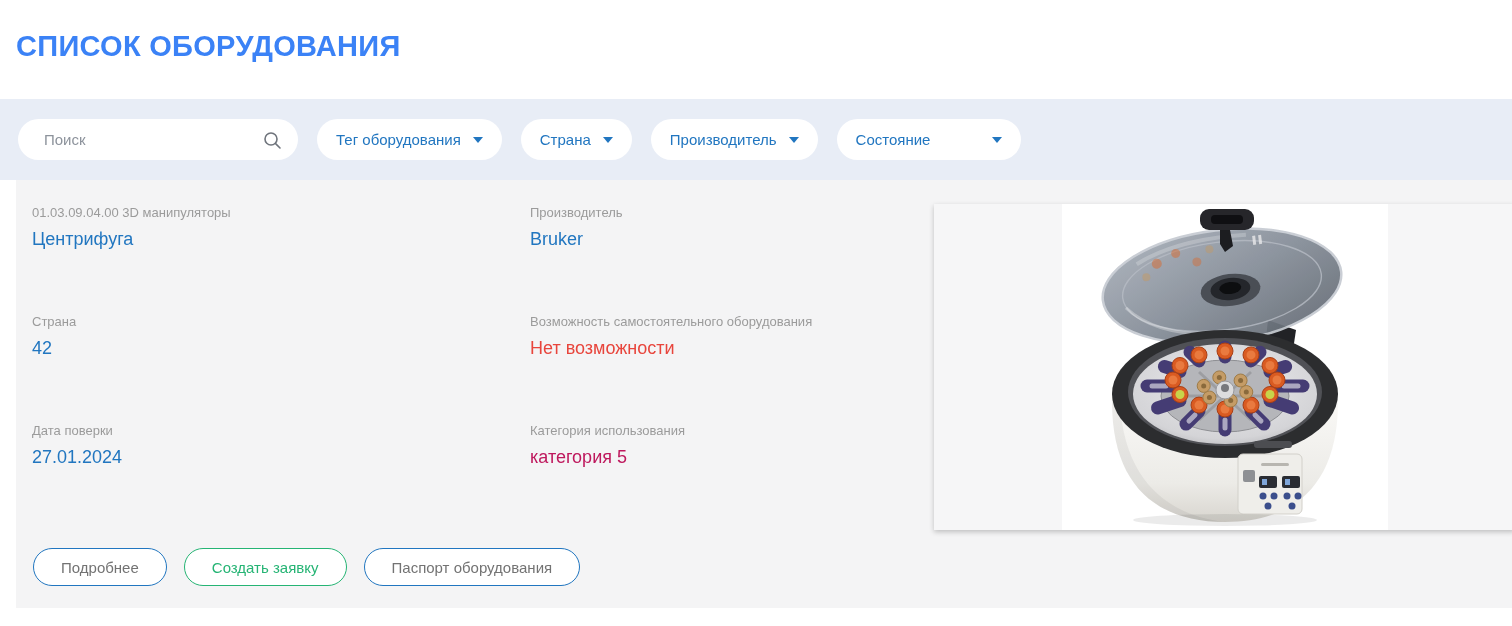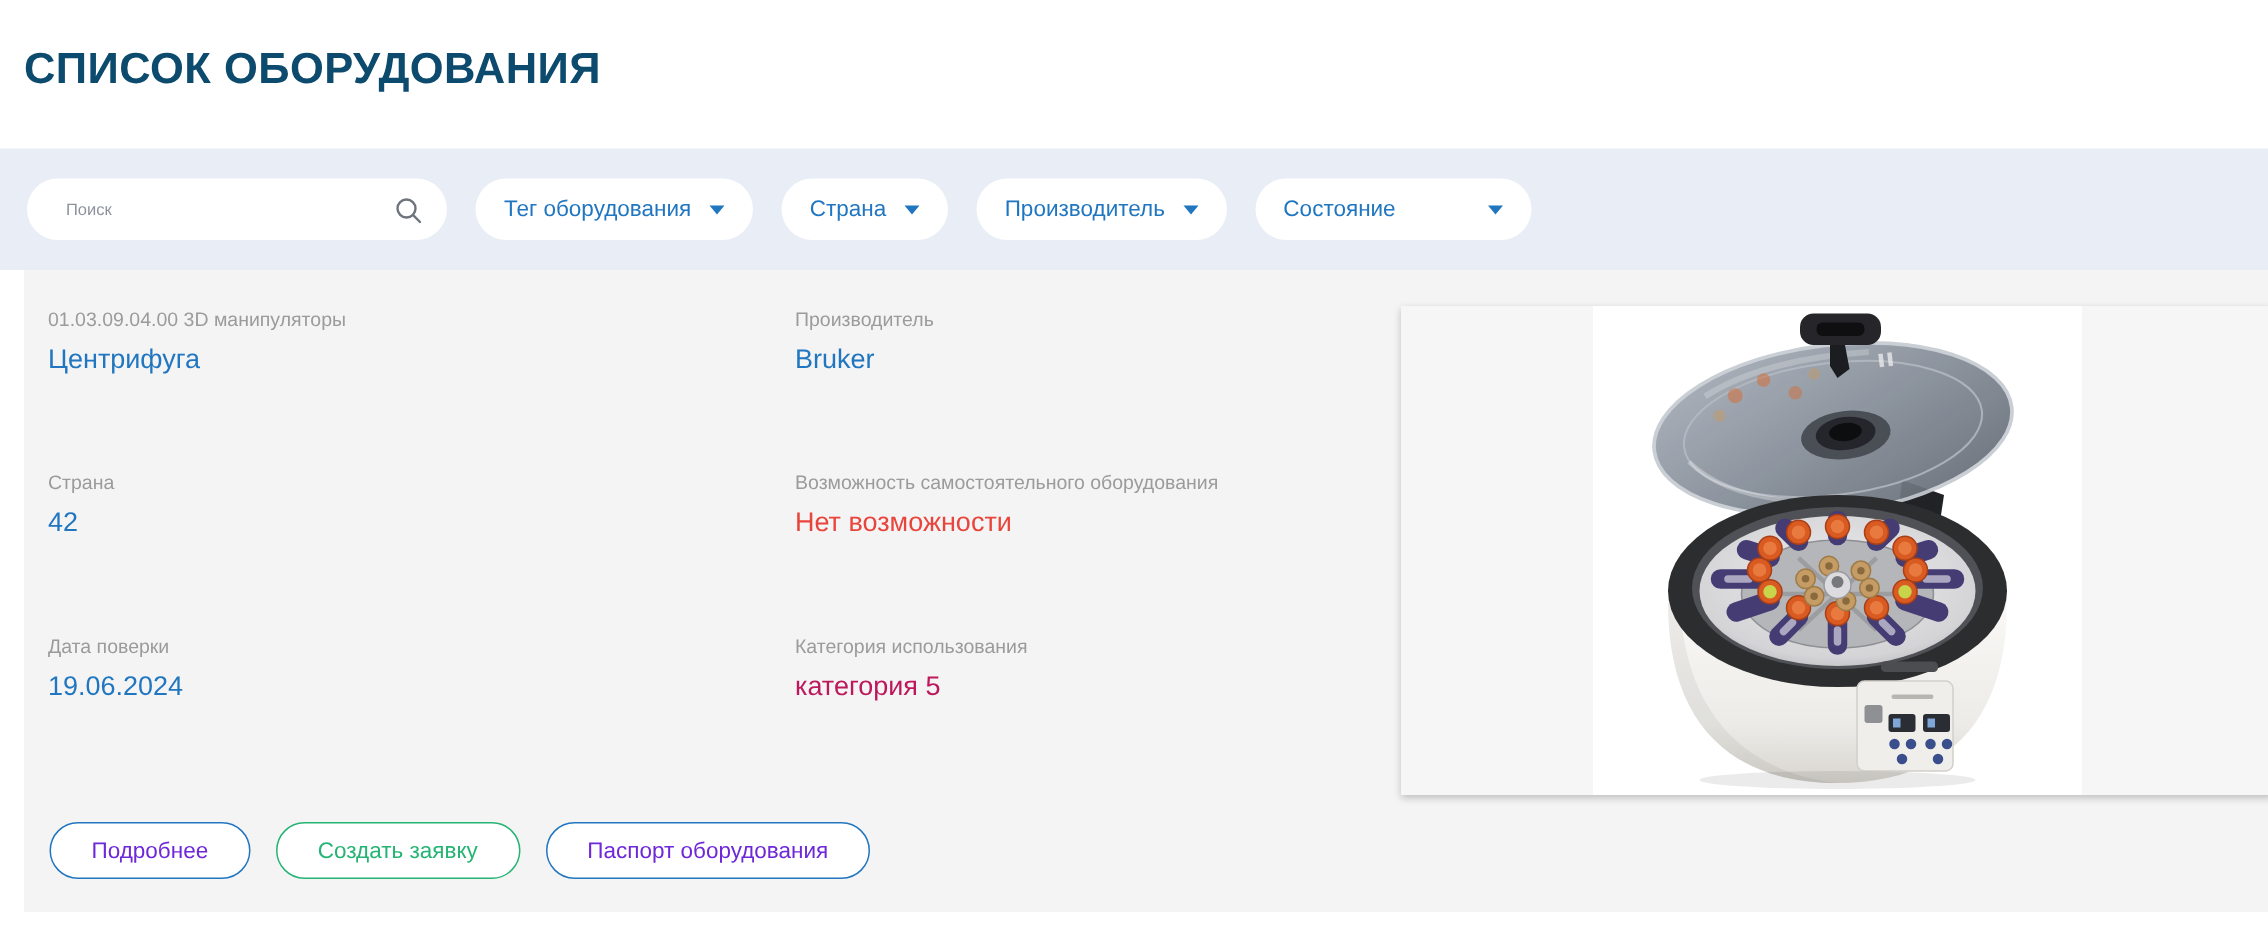--- a/index.html
+++ b/index.html
@@ -8,33 +8,33 @@
     font-family:"Liberation Sans", sans-serif;
     background:#ffffff;
     position:relative;
     overflow:hidden;
   }
   .header {
     position:absolute; top:0; left:0; width:1512px; height:99px; background:#ffffff;
   }
   .page-title {
     position:absolute; left:16px; top:30px;
-    font-size:29px; font-weight:700; color:#0c4a6e; letter-spacing:0.3px;
+    font-size:29px; font-weight:700; color:#3b82f6; letter-spacing:0.3px;
   }
   .filter-bar {
     position:absolute; top:99px; left:0; width:1512px; height:81px;
     background:#e8edf6;
     display:flex; align-items:center; padding:0 18px; gap:19px;
   }
   .search-box {
     width:280px; height:41px; background:#fff; border-radius:21px;
     display:flex; align-items:center; padding:0 16px 0 26px; gap:8px;
   }
   .search-box input {
-    flex:1; border:none; outline:none; font-size:11px; color:#3a3a3a;
+    flex:1; border:none; outline:none; font-size:15px; color:#3a3a3a;
     background:transparent; font-family:inherit; min-width:0;
   }
   .search-box input::placeholder { color:#8d939c; }
   .dropdown {
     height:41px; background:#fff; border-radius:21px;
     display:flex; align-items:center; gap:12px; padding:16px 19px;
     color:#2176c0; font-size:15px; cursor:pointer; white-space:nowrap;
   }
   .dropdown.wide { width:184px; justify-content:space-between;text-align:center; }
   .caret {
@@ -51,21 +51,21 @@
   .col2 { left:514px; width:420px; }
   .field { height:44px; margin-bottom:65px; }
   .field-label { font-size:13px; color:#9b9b9b; margin-bottom:9px; }
   .field-value { font-size:18px; }
   .value-link { color:#2176c0; cursor:pointer; }
   .value-danger { color:#e8453c; }
   .value-plain { color:#be185d; }
   .actions { position:absolute; left:17px; top:368px; display:flex; gap:17px; }
   .btn {
     height:38px; border-radius:19px; background:#fff;
-    border:1.5px solid #2176c0; color:#6d28d9;
+    border:1.5px solid #2176c0; color:#737373;
     font-size:15px; padding:0 27px; display:flex; align-items:center;
     font-family:inherit; cursor:pointer;
   }
   .btn.success { border-color:#25b474; color:#25b474; }
   .image-panel {
     position:absolute; left:918px; top:24px; width:581px; height:326px;
     background:#f6f6f7;
     box-shadow:0 2px 5px rgba(0,0,0,0.22);
     display:flex; justify-content:center;
   }
@@ -116,21 +116,21 @@
     <div class="field">
       <div class="field-label">01.03.09.04.00 3D манипуляторы</div>
       <div class="field-value value-link">Центрифуга</div>
     </div>
     <div class="field">
       <div class="field-label">Страна</div>
       <div class="field-value value-link">42</div>
     </div>
     <div class="field">
       <div class="field-label">Дата поверки</div>
-      <div class="field-value value-link">19.06.2024</div>
+      <div class="field-value value-link">27.01.2024</div>
     </div>
   </div>
 
   <div class="fields-col col2">
     <div class="field">
       <div class="field-label">Производитель</div>
       <div class="field-value value-link">Bruker</div>
     </div>
     <div class="field">
       <div class="field-label">Возможность самостоятельного оборудования</div>

